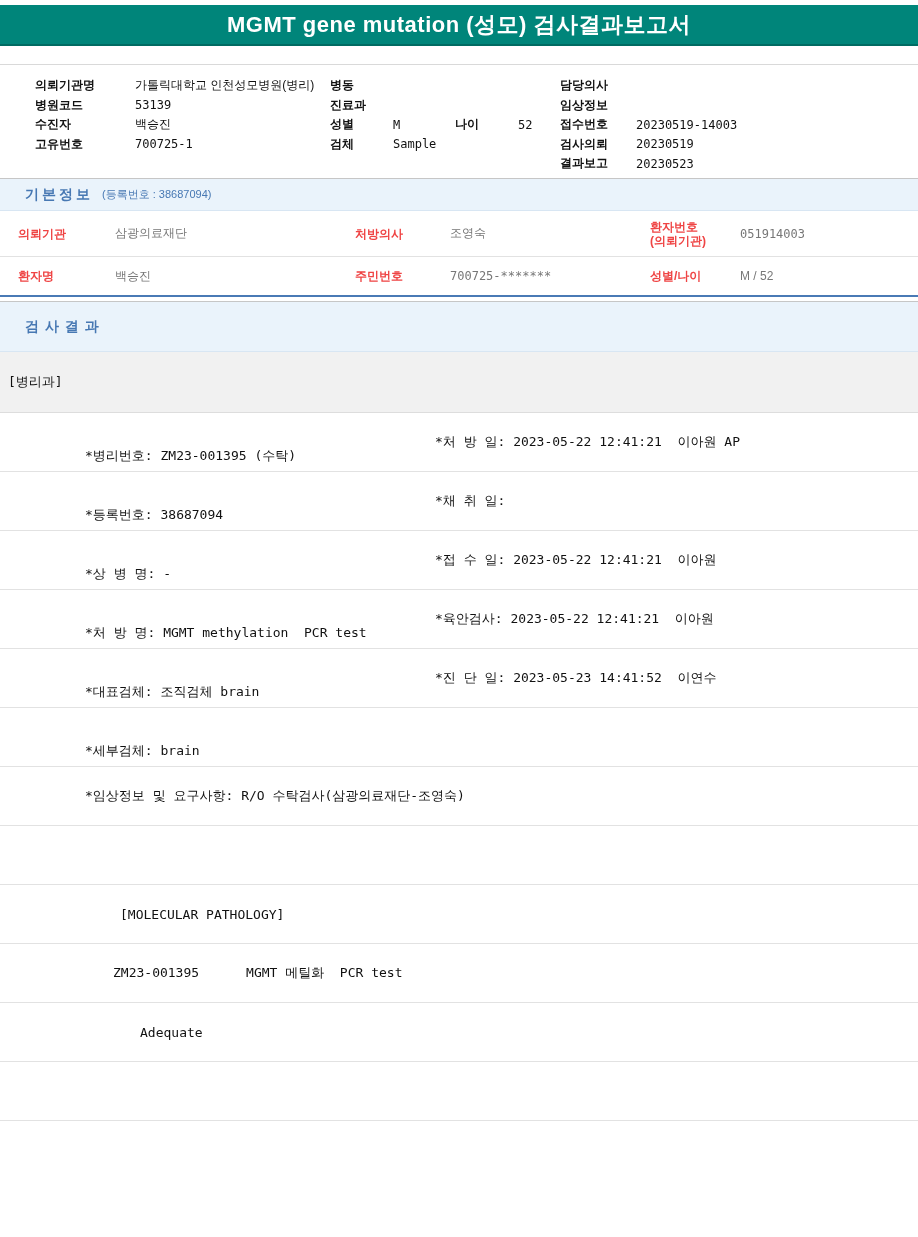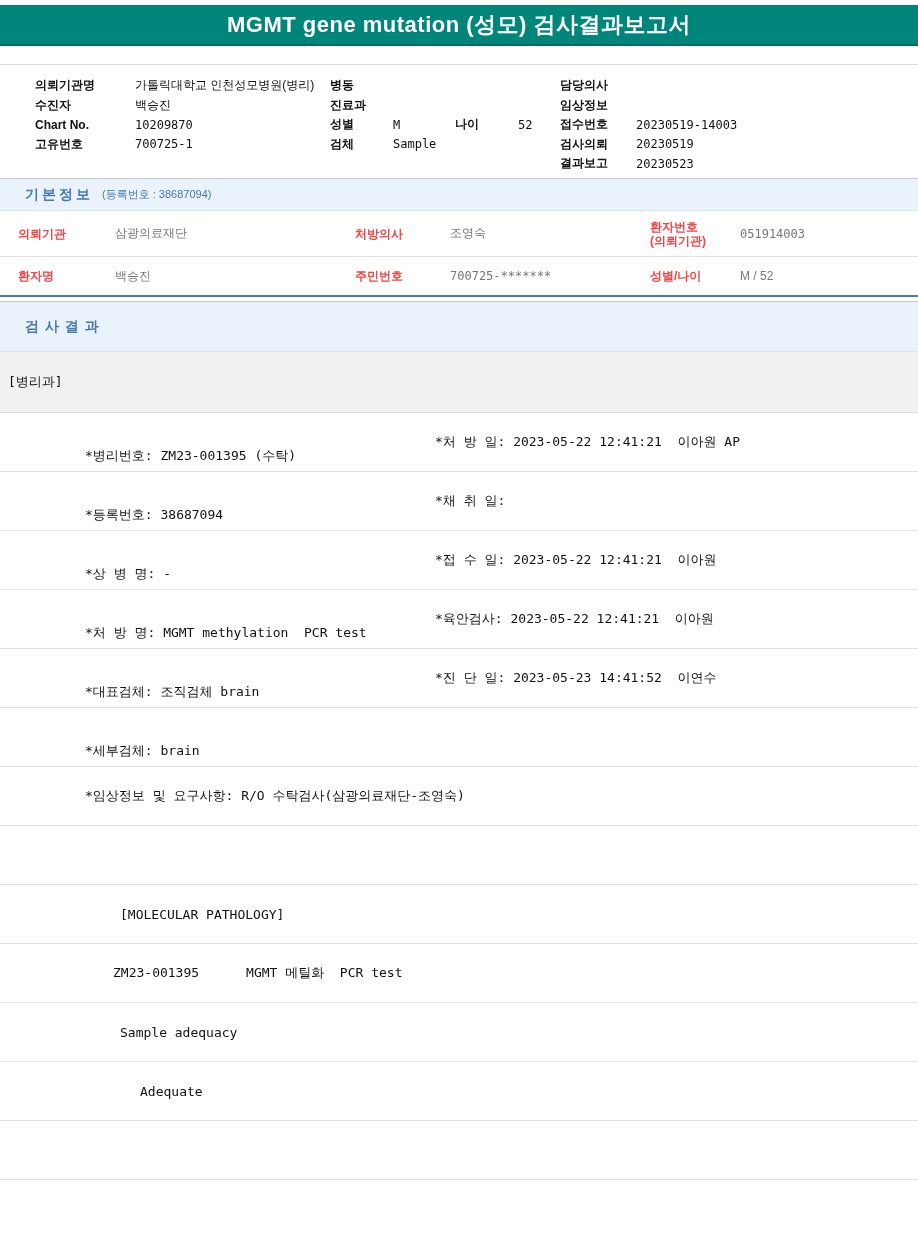--- a/index.html
+++ b/index.html
@@ -105,26 +105,26 @@
     <h1>MGMT gene mutation (성모) 검사결과보고서</h1>
   </div>
 
   <div class="header-info">
     <div class="hcol hcol-left">
       <div class="hrow">
         <span class="hlabel">의뢰기관명</span>
         <span class="hvalue">가톨릭대학교 인천성모병원(병리)</span>
       </div>
       <div class="hrow">
+        <span class="hlabel">병원코드</span>
+        <span class="hvalue mono">53139</span>
+      </div>
+      <div class="hrow">
         <span class="hlabel">수진자</span>
         <span class="hvalue">백승진</span>
-      </div>
-      <div class="hrow">
-        <span class="hlabel">Chart No.</span>
-        <span class="hvalue mono">10209870</span>
       </div>
       <div class="hrow">
         <span class="hlabel">고유번호</span>
         <span class="hvalue mono">700725-1</span>
       </div>
     </div>
 
     <div class="hcol hcol-mid">
       <div class="hrow">
         <span class="hlabel">병동</span>
@@ -234,23 +234,20 @@
     <div class="result-row single">
       <div class="cell"></div>
     </div>
     <div class="result-row single">
       <div class="cell pad120">[MOLECULAR PATHOLOGY]</div>
     </div>
     <div class="result-row single">
       <div class="cell pad113">ZM23-001395      MGMT 메틸화  PCR test</div>
     </div>
     <div class="result-row single">
-      <div class="cell pad120">Sample adequacy</div>
-    </div>
-    <div class="result-row single">
       <div class="cell pad140">Adequate</div>
     </div>
     <div class="result-row single">
       <div class="cell"></div>
     </div>
   </div>
 
 </div>
 
 </body></html>

